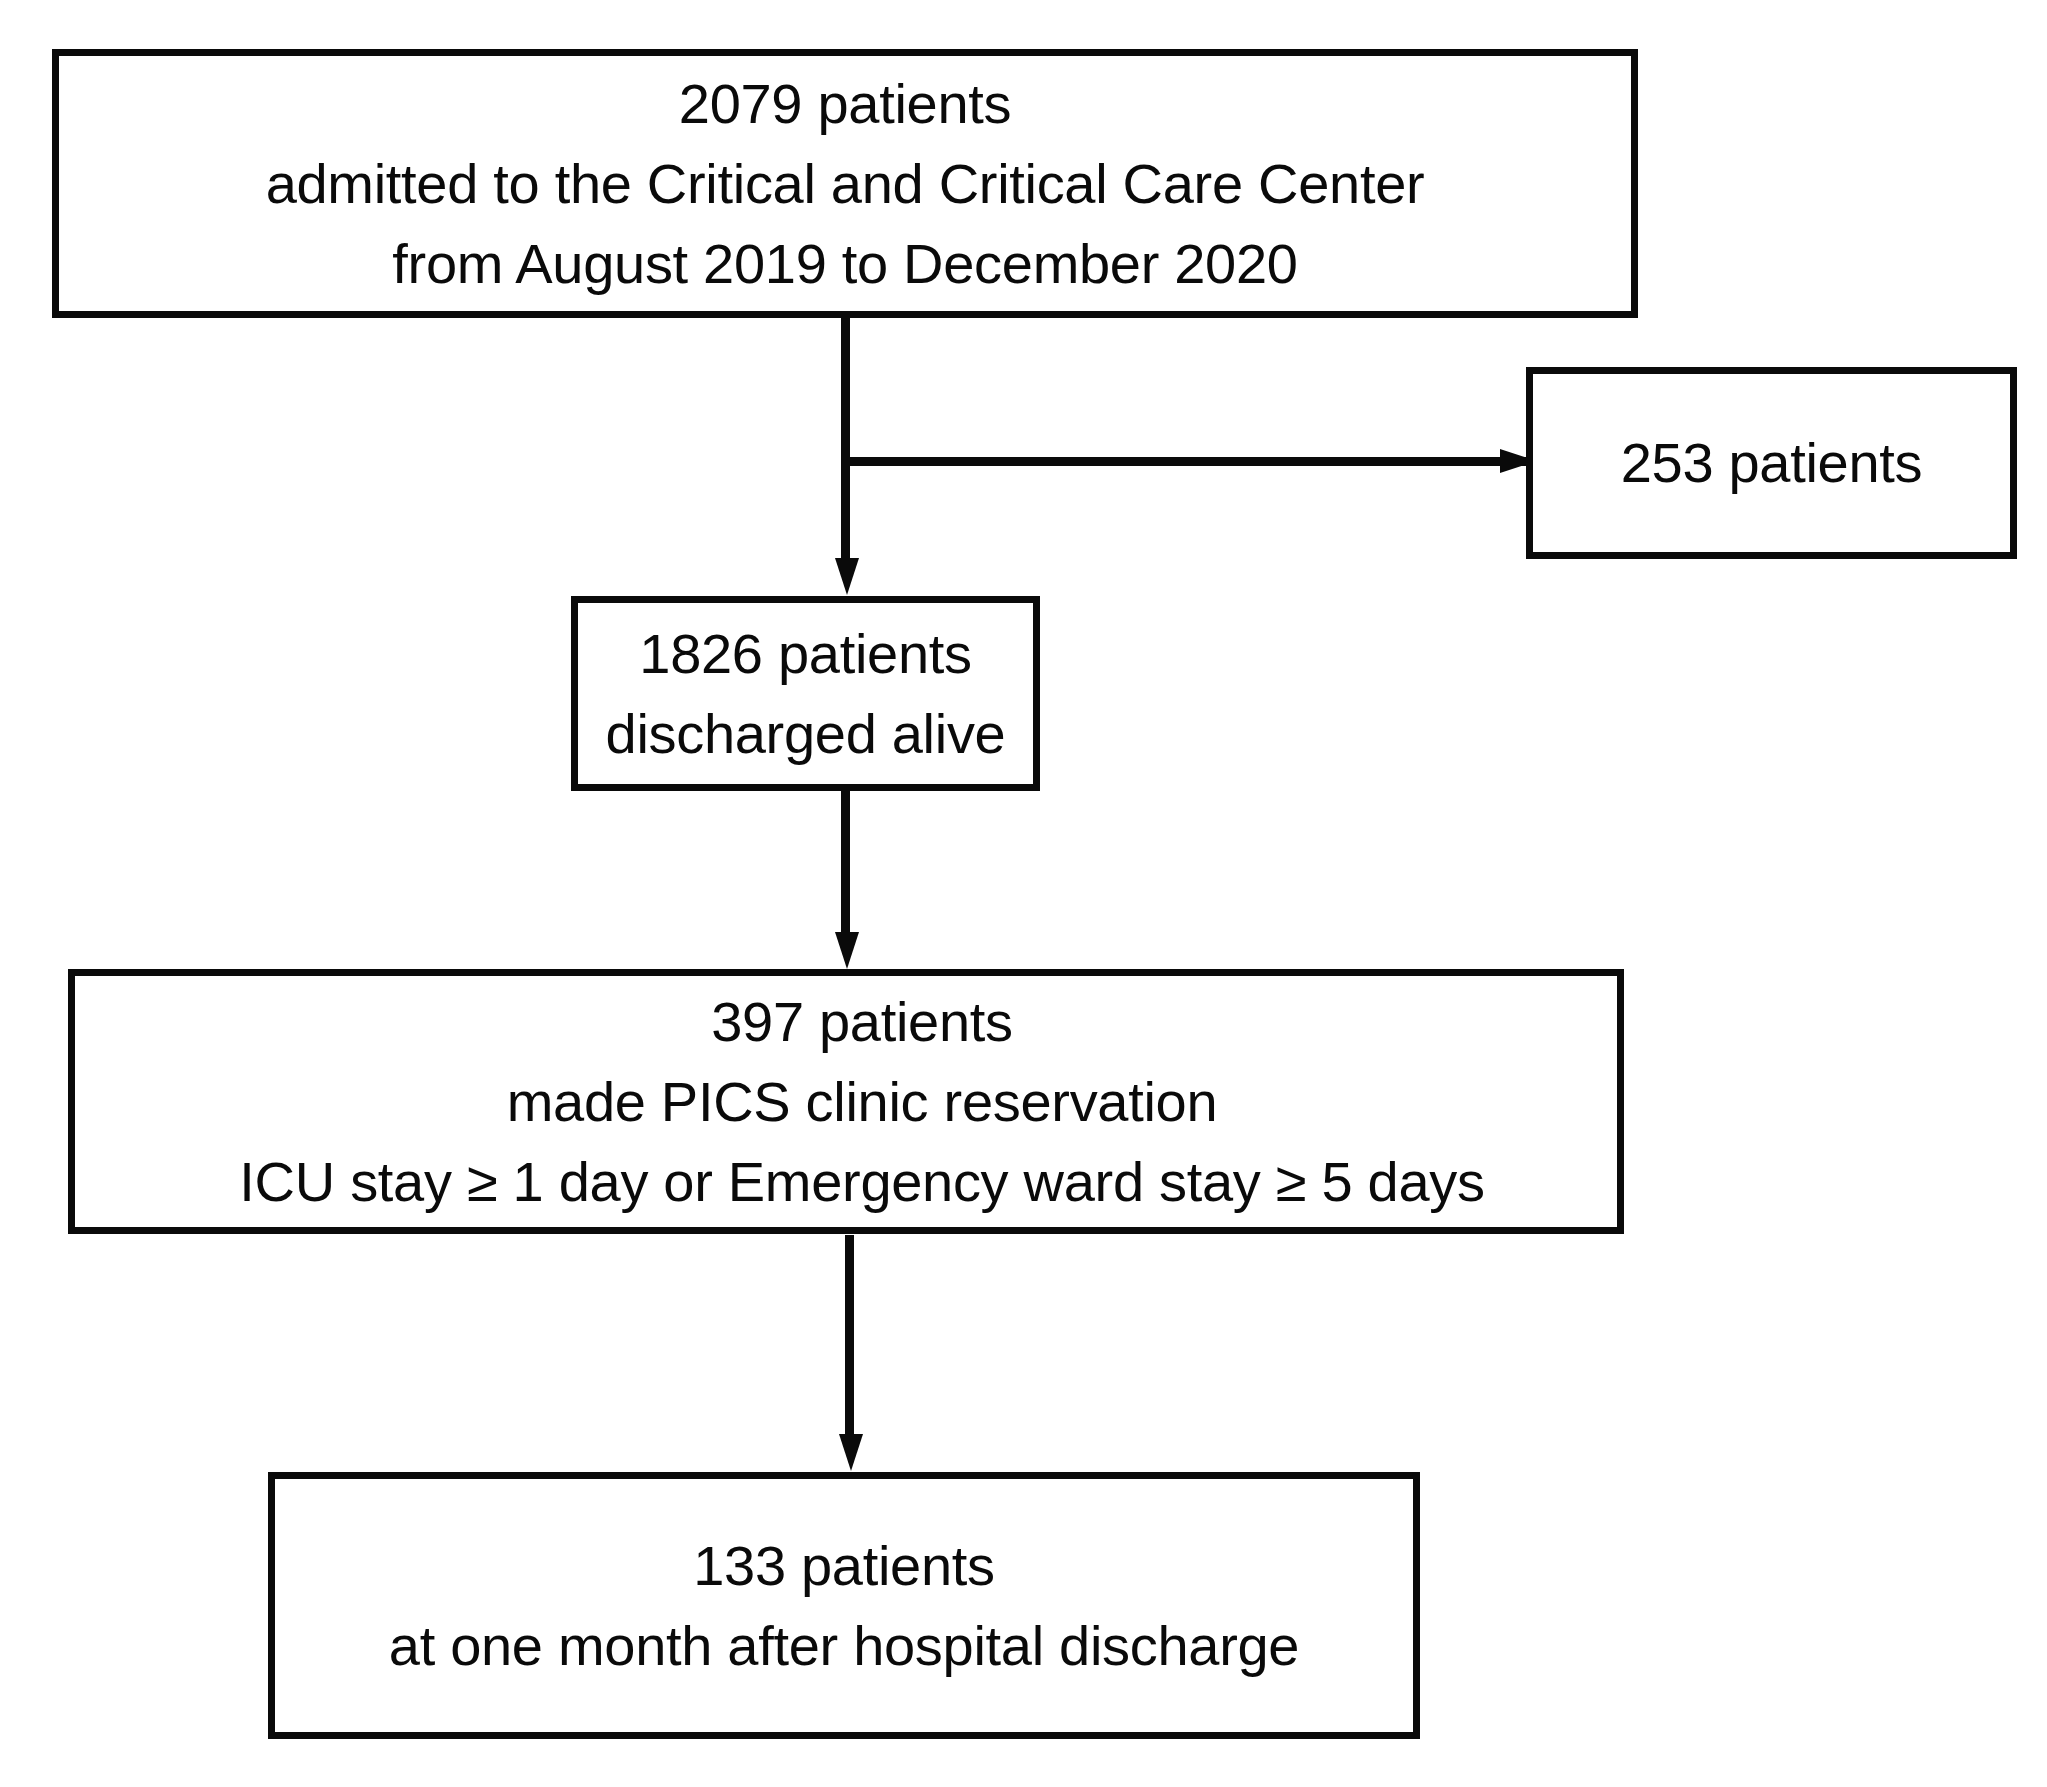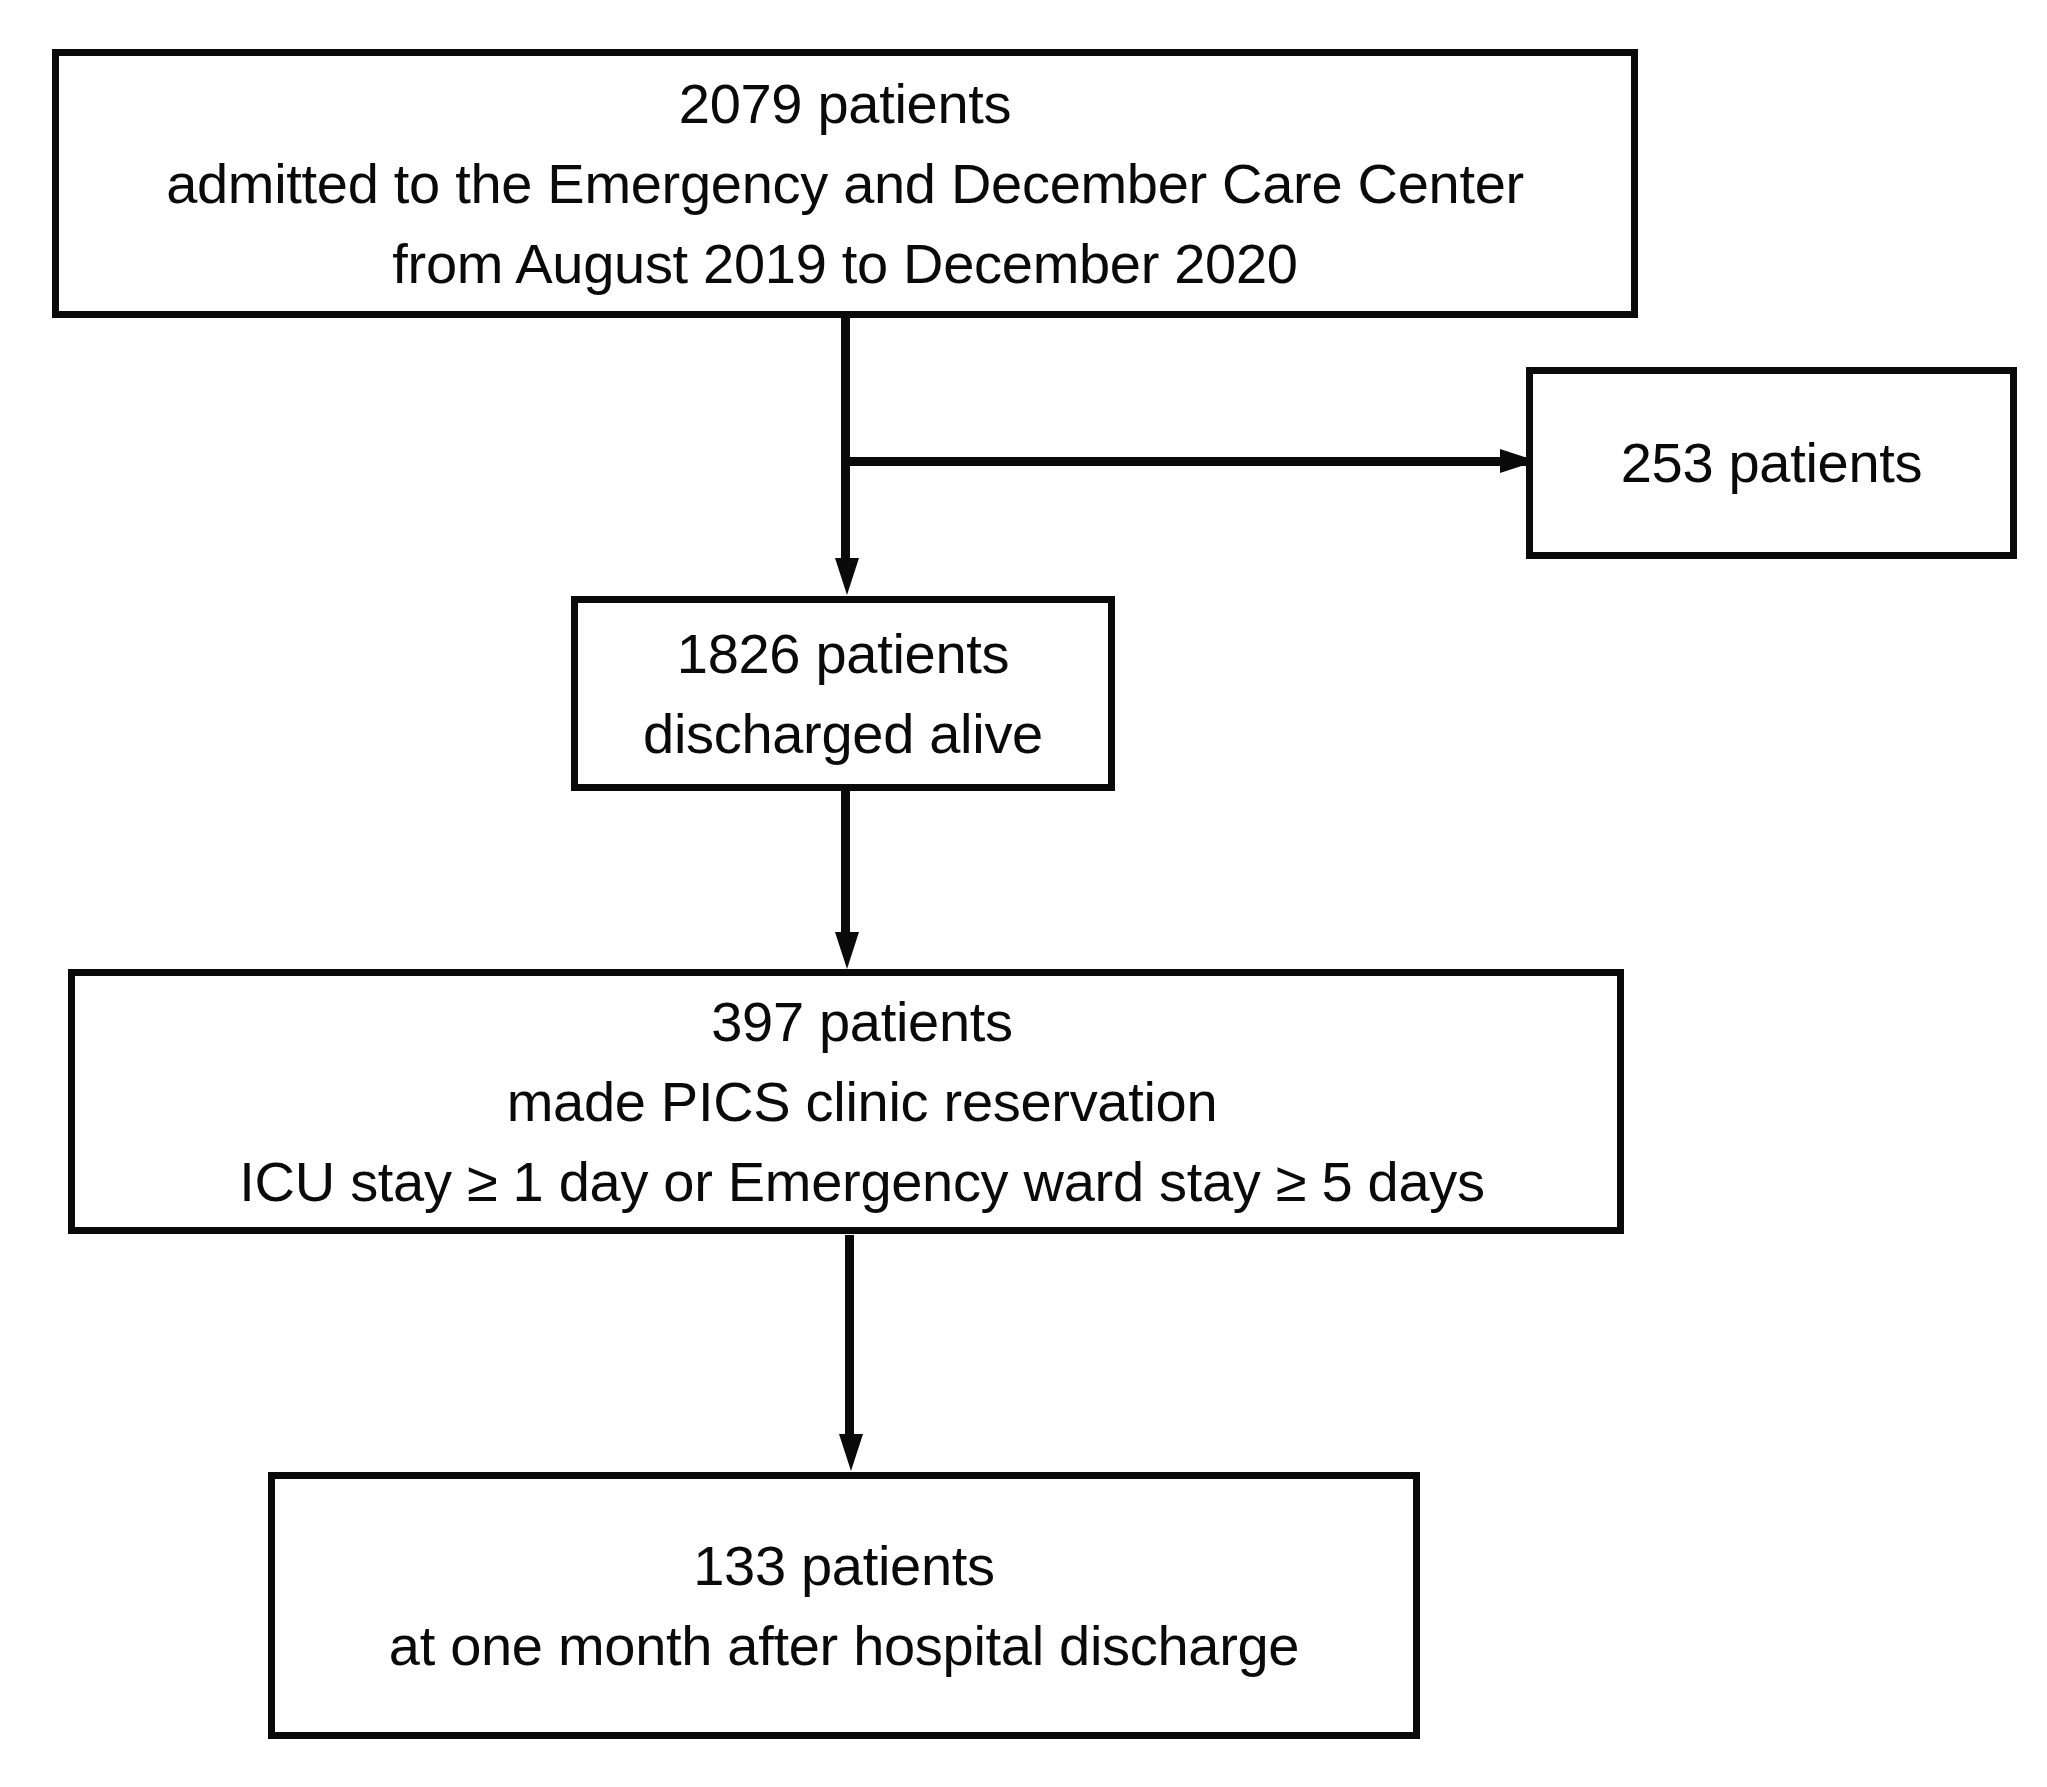--- a/index.html
+++ b/index.html
@@ -31,21 +31,21 @@
     letter-spacing: -0.3px;
     white-space: nowrap;
   }
   .node .line {
     display: block;
   }
 
   
   #box-admitted   { left: 52px;   top: 49px;   width: 1586px; height: 269px; }
   #box-died       { left: 1526px; top: 367px;  width: 491px;  height: 192px; gap: 8px; }
-  #box-discharged { left: 571px;  top: 596px;  width: 544px;  height: 195px; }
+  #box-discharged { left: 571px;  top: 596px;  width: 469px;  height: 195px; }
   #box-reserved   { left: 68px;   top: 969px;  width: 1556px; height: 265px; padding-left: 32px; }
   #box-visited    { left: 268px;  top: 1472px; width: 1152px; height: 267px; }
 
   
   .vline {
     position: absolute;
     width: 8.8px;
     background: #0a0a0a;
   }
   .hline {
@@ -84,21 +84,21 @@
   #conn3-stem  { left: 845px; top: 1235px; height: 205px; }
   #conn3-arrow { left: 839px; top: 1434px; }
 </style>
 </head>
 <body>
 
 <div id="canvas">
 
   <div class="node" id="box-admitted">
     <span class="line">2079 patients</span>
-    <span class="line">admitted to the Emergency and December Care Center</span>
+    <span class="line">admitted to the Critical and Critical Care Center</span>
     <span class="line">from August 2019 to December 2020</span>
   </div>
 
   <div class="vline" id="conn1-stem"></div>
   <div class="arrow-down" id="conn1-arrow"></div>
   <div class="hline" id="conn1-branch"></div>
   <div class="arrow-right" id="conn1-branch-arrow"></div>
 
   <div class="node" id="box-died">
     <span class="line">253 patients</span>

